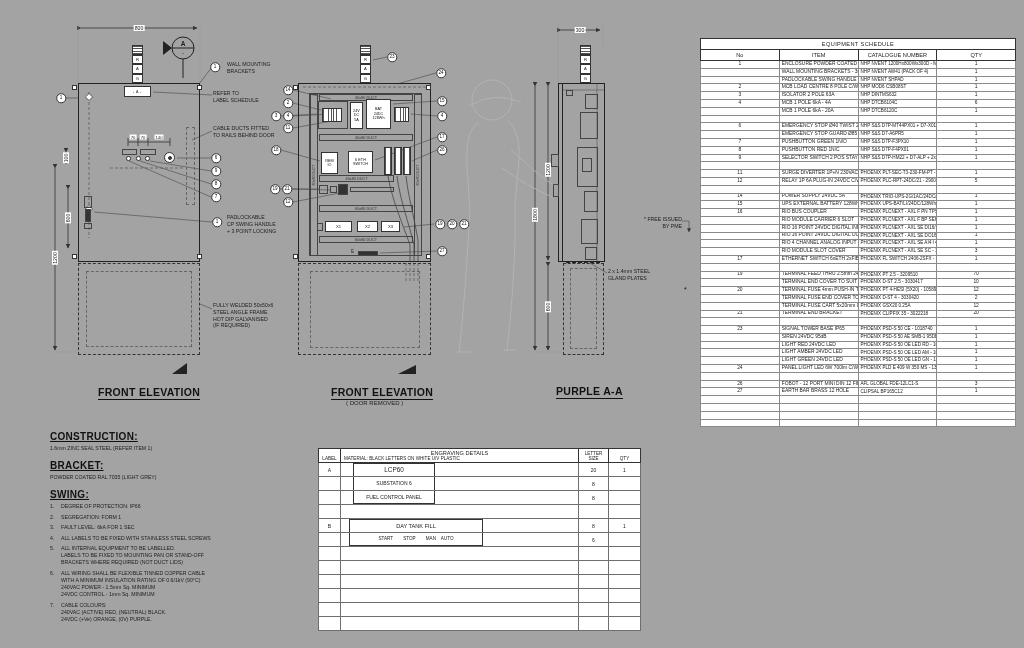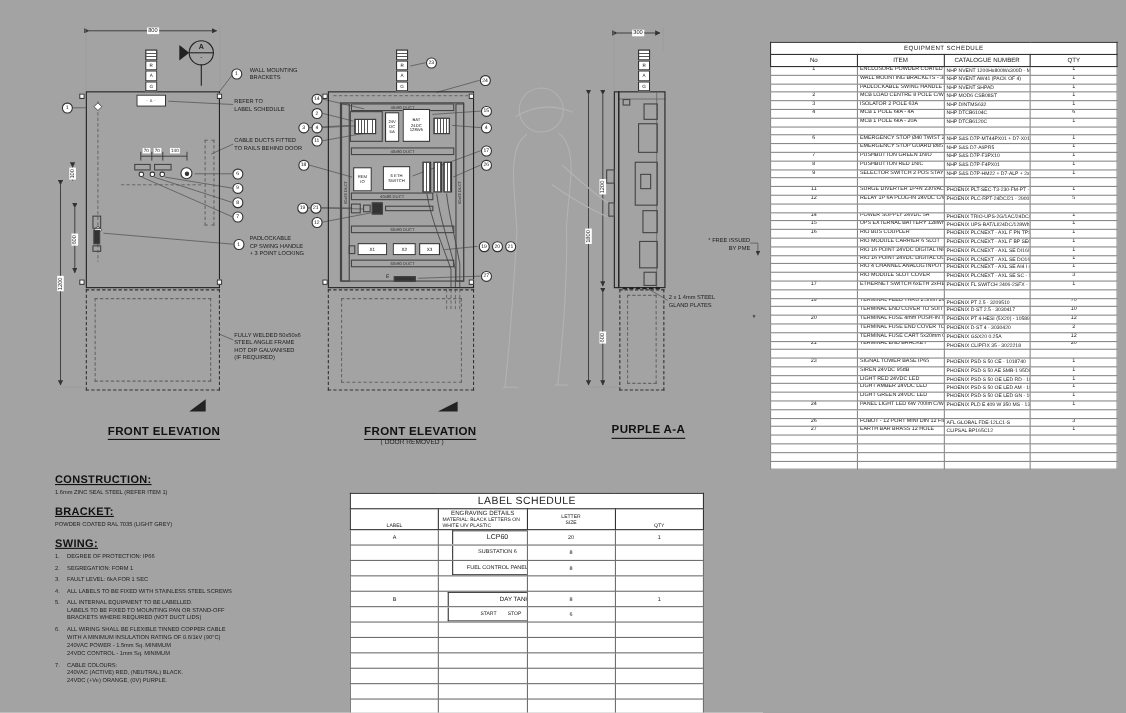--- a/index.html
+++ b/index.html
@@ -798,23 +798,20 @@
           <td class="citem"></td>
           <td class="ccat"></td>
           <td class="cqty"></td>
         </tr>
       </tbody>
   </table>
 
   <table class="lt">
     <thead>
       <tr>
-          <th class="ttl" colspan="4">LABEL SCHEDULE</th>
-        </tr>
-      <tr>
         <th style="width:22px;vertical-align:bottom">
             <span class="hs">LABEL</span>
           </th>
         <th style="width:238px">
           <span class="hdr1">ENGRAVING DETAILS</span>
           <span class="hdr2">MATERIAL: BLACK LETTERS ON WHITE U/V PLASTIC</span>
         </th>
         <th style="width:30px">
           <span class="hs">LETTER</span>
           <span class="hs">SIZE</span>

